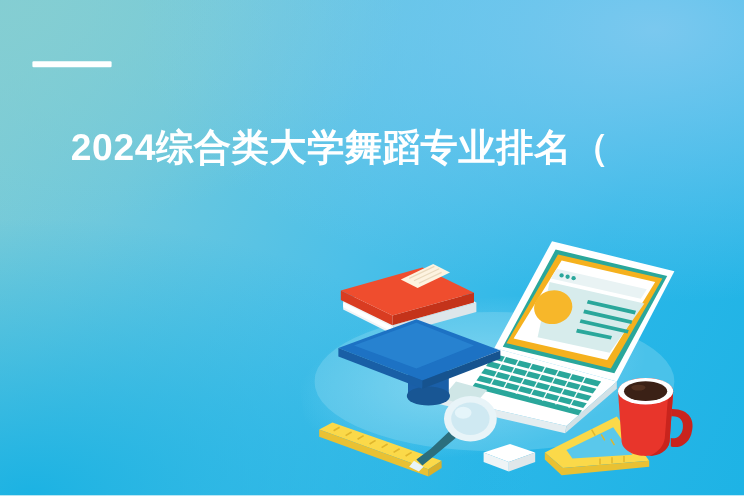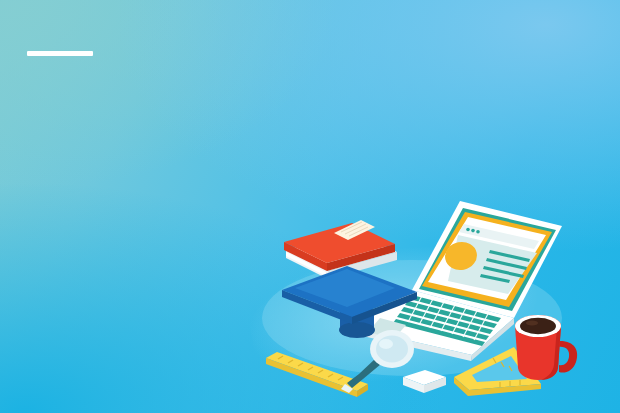--- a/index.html
+++ b/index.html
@@ -84,20 +84,21 @@
 </head>
 <body>
 
 <div id="banner">
 
   <div id="bg-wash"></div>
   <div id="glow"></div>
 
   <div id="accent-rule"></div>
 
+  <div id="page-title">2024综合类大学舞蹈专业排名（</div>
 
   <div id="illustration">
     <svg viewBox="0 0 358 245" xmlns="http://www.w3.org/2000/svg">
 
       <ellipse cx="150" cy="150" rx="150" ry="58" fill="#8fd9f2" opacity="0.35"></ellipse>
 
       <g>
 
         <polygon points="150,122 198,33 300,58 252,150" fill="#ffffff"></polygon>
 

